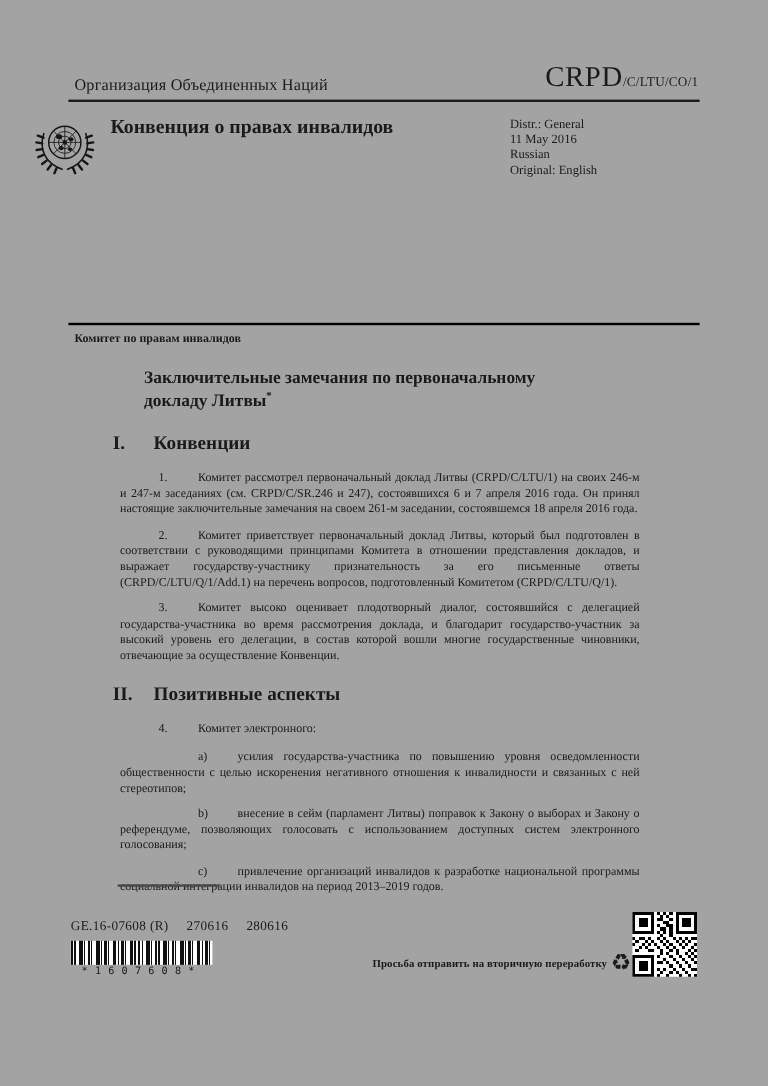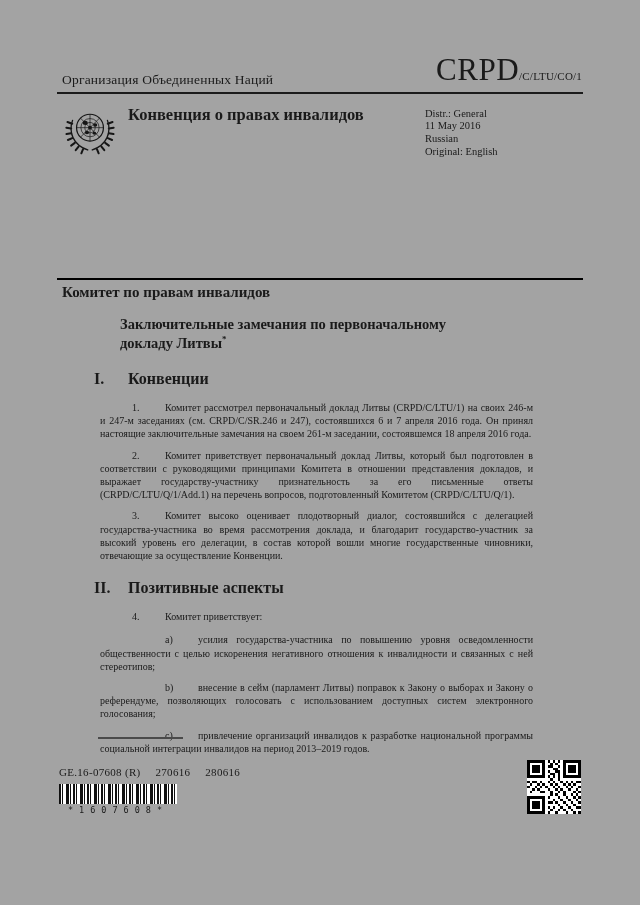--- a/index.html
+++ b/index.html
@@ -4,32 +4,32 @@
 <style>
   html,body{margin:0;padding:0;}
   body{background:#e8e8e6;font-family:"Liberation Serif","DejaVu Serif",serif;color:#1a1a1a;}
   .page{position:relative;width:640px;height:905px;margin:0 auto;background:#a3a3a3;overflow:hidden;}
 
   
   header{padding-top:52px;}
   .mh-row{display:flex;justify-content:space-between;align-items:flex-end;padding:0 58px 0 62px;}
   .org{font-size:13.5px;letter-spacing:.2px;}
   .symbol{white-space:nowrap;}
-  .sym-main{font-size:31px;letter-spacing:.5px;}
+  .sym-main{font-size:24px;letter-spacing:.5px;}
   .sym-suffix{font-size:11px;letter-spacing:.2px;}
   .rule-thin{margin:4px 57px 0;height:1.5px;background:#1b1b1b;}
-  .mh-block{position:relative;margin-top:9px;padding-left:64px;display:flex;min-height:86px;}
+  .mh-block{position:relative;margin-top:9px;padding-left:28px;display:flex;min-height:86px;}
   .emblem{width:52px;height:54px;flex:0 0 52px;margin-top:2px;}
   .conv-title{margin-left:12px;margin-top:2px;width:240px;font-size:16.5px;line-height:20px;font-weight:bold;}
   .distr{position:absolute;left:425px;top:5px;font-size:10.5px;line-height:12.8px;}
 
   
   .rule-thick{margin:89px 57px 0;height:2.5px;background:#000;}
   main{padding:5px 95px 0 88px;}
-  .committee{margin-left:-26px;font-size:15px;font-weight:bold;line-height:14px;}
+  .committee{margin-left:-26px;font-size:10px;font-weight:bold;line-height:14px;}
   .doc-title{margin:16px 0 0 32px;width:372px;font-size:14.5px;line-height:19px;font-weight:bold;}
   .fn-ref{font-size:9px;vertical-align:super;line-height:0;}
   .sec{display:flex;margin:16px 0 12px 6px;font-size:16px;line-height:20px;font-weight:bold;}
   .sec-num{width:34px;flex:0 0 34px;}
   .para{margin:0 12px 8px;font-size:10px;line-height:13.2px;text-align:justify;text-indent:32px;}
   .pnum{display:inline-block;width:33px;text-indent:0;}
   .para.sub{text-indent:65px;}
   .para.intro{margin-bottom:10px;}
 
   
@@ -124,21 +124,21 @@
 
     <p class="para"><span class="pnum">2.</span><span>Комитет приветствует первоначальный доклад Литвы, который был подготовлен в соответствии с руководящими принципами Комитета в отношении представления докладов, и выражает государству-участнику признательность за его письменные ответы (CRPD/C/LTU/Q/1/Add.1) на перечень вопросов, подготовленный Комитетом (CRPD/C/LTU/Q/1).</span></p>
 
     <p class="para"><span class="pnum">3.</span><span>Комитет высоко оценивает плодотворный диалог, состоявшийся с делегацией государства-участника во время рассмотрения доклада, и благодарит государство-участник за высокий уровень его делегации, в состав которой вошли многие государственные чиновники, отвечающие за осуществление Конвенции.</span></p>
 
     <h2 class="sec">
       <span class="sec-num">II.</span>
       <span>Позитивные аспекты</span>
     </h2>
 
-    <p class="para intro"><span class="pnum">4.</span><span>Комитет приветствует:</span></p>
+    <p class="para intro"><span class="pnum">4.</span><span>Комитет электронного:</span></p>
 
     <p class="para sub"><span class="pnum">a)</span><span>усилия государства-участника по повышению уровня осведомленности общественности с целью искоренения негативного отношения к инвалидности и связанных с ней стереотипов;</span></p>
 
     <p class="para sub"><span class="pnum">b)</span><span>внесение в сейм (парламент Литвы) поправок к Закону о выборах и Закону о референдуме, позволяющих голосовать с использованием доступных систем электронного голосования;</span></p>
 
     <p class="para sub"><span class="pnum">c)</span><span>привлечение организаций инвалидов к разработке национальной программы социальной интеграции инвалидов на период 2013–2019 годов.</span></p>
   </main>
 
   <div class="footnote">
     <div class="fn-rule"></div>
@@ -148,20 +148,24 @@
     <span>GE.16-07608 (R)</span>
     <span>270616</span>
     <span>280616</span>
   </div>
 
   <div class="barcode">
     <div class="bars"></div>
     <div class="barcode-text">*1607608*</div>
   </div>
 
+  <div class="recycle">
+    <span class="recycle-note">Просьба отправить на вторичную переработку</span>
+    <span class="recycle-icon">♻</span>
+  </div>
 
   <svg class="qr" viewBox="0 0 21 21" shape-rendering="crispEdges" aria-hidden="true">
     <rect width="21" height="21" fill="#fff"></rect>
     <path fill="#000" d="M0 0h7v7H0z M14 0h7v7h-7z M0 14h7v7H0z"></path>
     <path fill="#fff" d="M1 1h5v5H1z M15 1h5v5h-5z M1 15h5v5H1z"></path>
     <path fill="#000" d="M2 2h3v3H2z M16 2h3v3h-3z M2 16h3v3H2z"></path>
     <path fill="#000" d="M8 0h1v1H8z M10 0h1v1h-1z M12 0h1v1h-1z M9 1h1v1H9z M11 1h1v1h-1z M8 2h2v1H8z M12 2h1v1h-1z M10 3h2v1h-2z M8 4h1v1H8z M11 4h2v1h-2z M9 5h2v1H9z M12 5h1v1h-1z M8 6h1v1H8z M10 6h1v1h-1z M12 6h1v1h-1z M9 7h1v1H9z M12 7h1v1h-1z M0 8h1v1H0z M2 8h2v1H2z M5 8h1v1H5z M8 8h1v1H8z M10 8h1v1h-1z M13 8h1v1h-1z M15 8h1v1h-1z M17 8h1v1h-1z M19 8h2v1h-2z M1 9h1v1H1z M4 9h1v1H4z M6 9h1v1H6z M9 9h1v1H9z M11 9h1v1h-1z M14 9h1v1h-1z M16 9h1v1h-1z M18 9h1v1h-1z M0 10h1v1H0z M3 10h1v1H3z M5 10h1v1H5z M7 10h1v1H7z M10 10h1v1h-1z M12 10h1v1h-1z M15 10h1v1h-1z M17 10h1v1h-1z M20 10h1v1h-1z M2 11h1v1H2z M4 11h1v1H4z M8 11h1v1H8z M11 11h1v1h-1z M13 11h1v1h-1z M16 11h1v1h-1z M19 11h1v1h-1z M1 12h1v1H1z M5 12h2v1H5z M9 12h1v1H9z M12 12h1v1h-1z M14 12h1v1h-1z M18 12h1v1h-1z M20 12h1v1h-1z M9 13h1v1H9z M11 13h1v1h-1z M14 13h1v1h-1z M17 13h1v1h-1z M19 13h1v1h-1z M8 14h1v1H8z M12 14h1v1h-1z M15 14h1v1h-1z M18 14h1v1h-1z M20 14h1v1h-1z M10 15h1v1h-1z M13 15h1v1h-1z M16 15h1v1h-1z M19 15h1v1h-1z M8 16h2v1H8z M11 16h1v1h-1z M14 16h1v1h-1z M17 16h1v1h-1z M20 16h1v1h-1z M12 17h1v1h-1z M15 17h1v1h-1z M18 17h1v1h-1z M8 18h1v1H8z M10 18h1v1h-1z M13 18h1v1h-1z M16 18h1v1h-1z M19 18h2v1h-2z M9 19h1v1H9z M12 19h1v1h-1z M14 19h1v1h-1z M17 19h1v1h-1z M8 20h1v1H8z M11 20h1v1h-1z M15 20h1v1h-1z M18 20h1v1h-1z M20 20h1v1h-1z"></path>
   </svg>
 
 </div>

